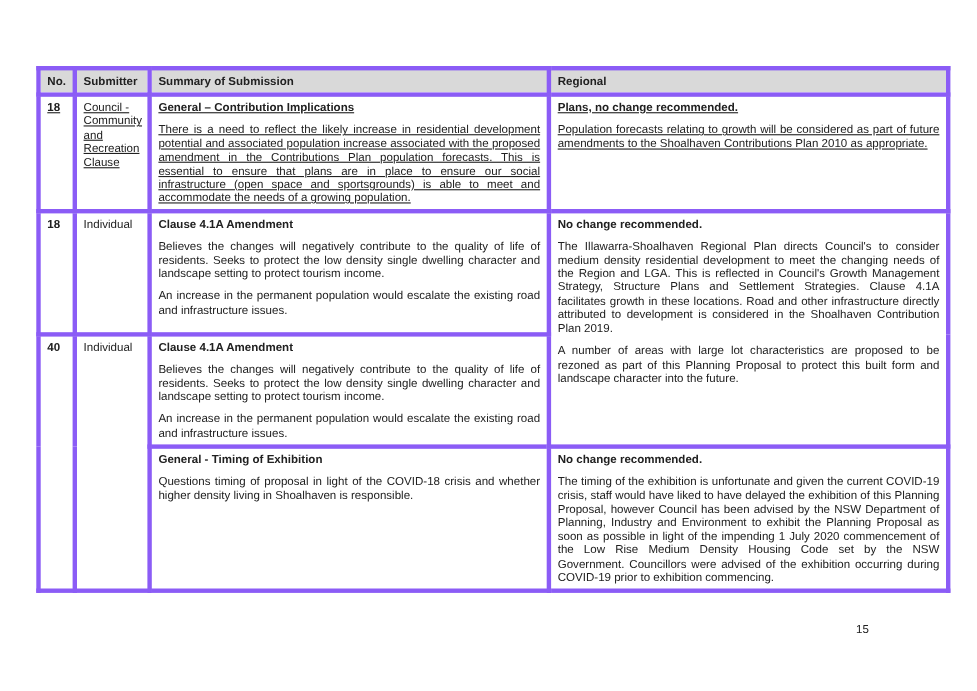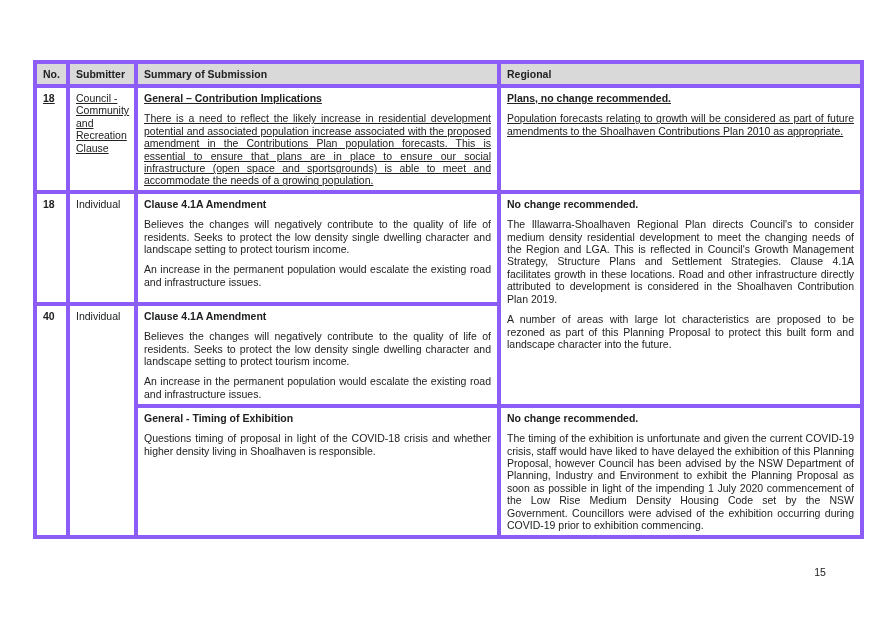--- a/index.html
+++ b/index.html
@@ -42,21 +42,21 @@
   .submissions p { margin: 0 0 8px 0; }
   .cell-heading { font-weight: bold; margin: 1px 0 7px 0; }
   .cell-para { text-align: justify; }
   .cell-para:last-child { margin-bottom: 0; }
   tr.r18  { height: 105px; text-decoration: underline; }
   tr.r19  { height: 112px; }
   tr.r20  { height: 102px; }
   tr.r20b { height: 124px; margin-top: 36px; }
   .page-number {
     position: absolute;
-    top: 566px; left: 808px;
+    top: 566px; left: 772px;
     width: 24px;
     font-size: 10.5px;
     text-align: center;
   }
 </style>
 </head>
 <body>
 
 <div class="page">
 

